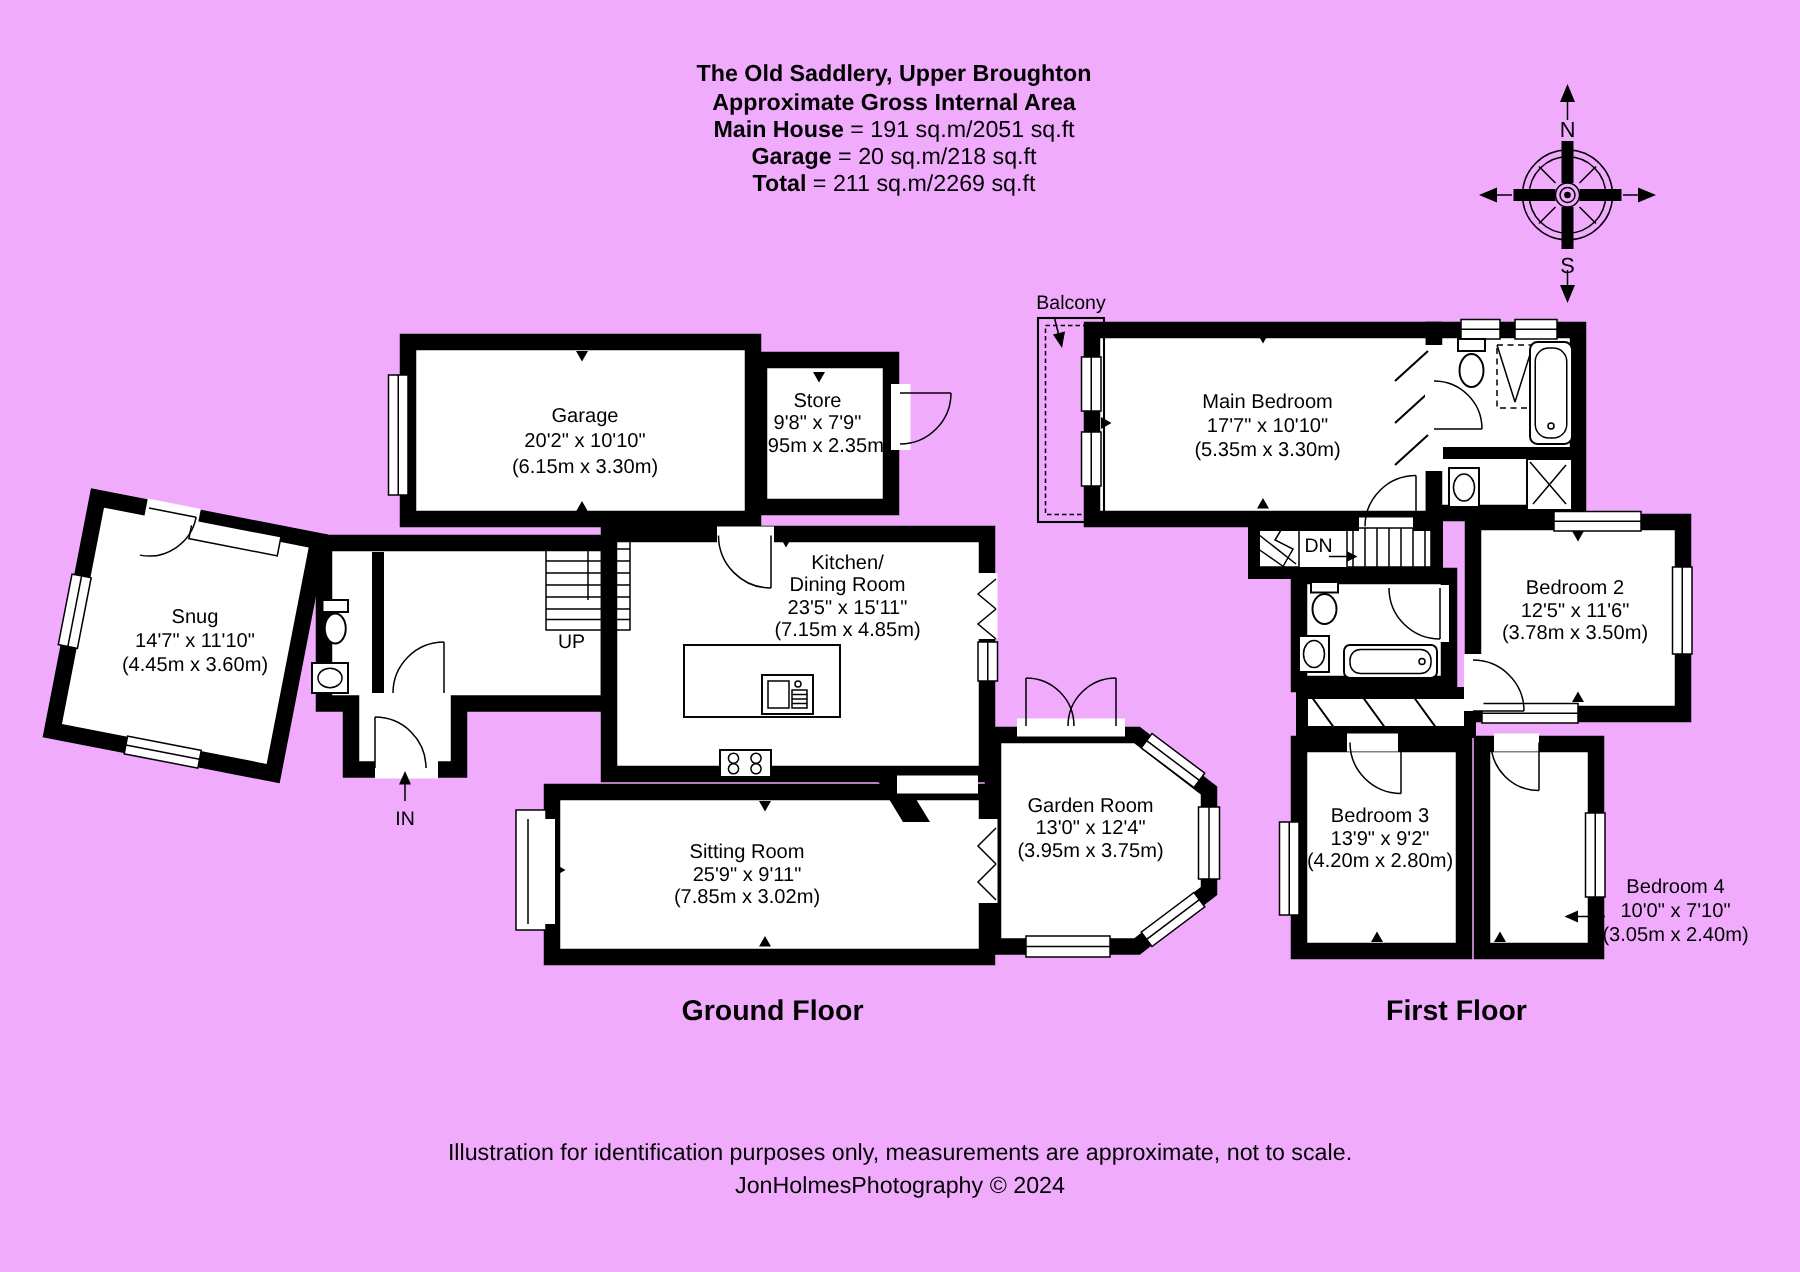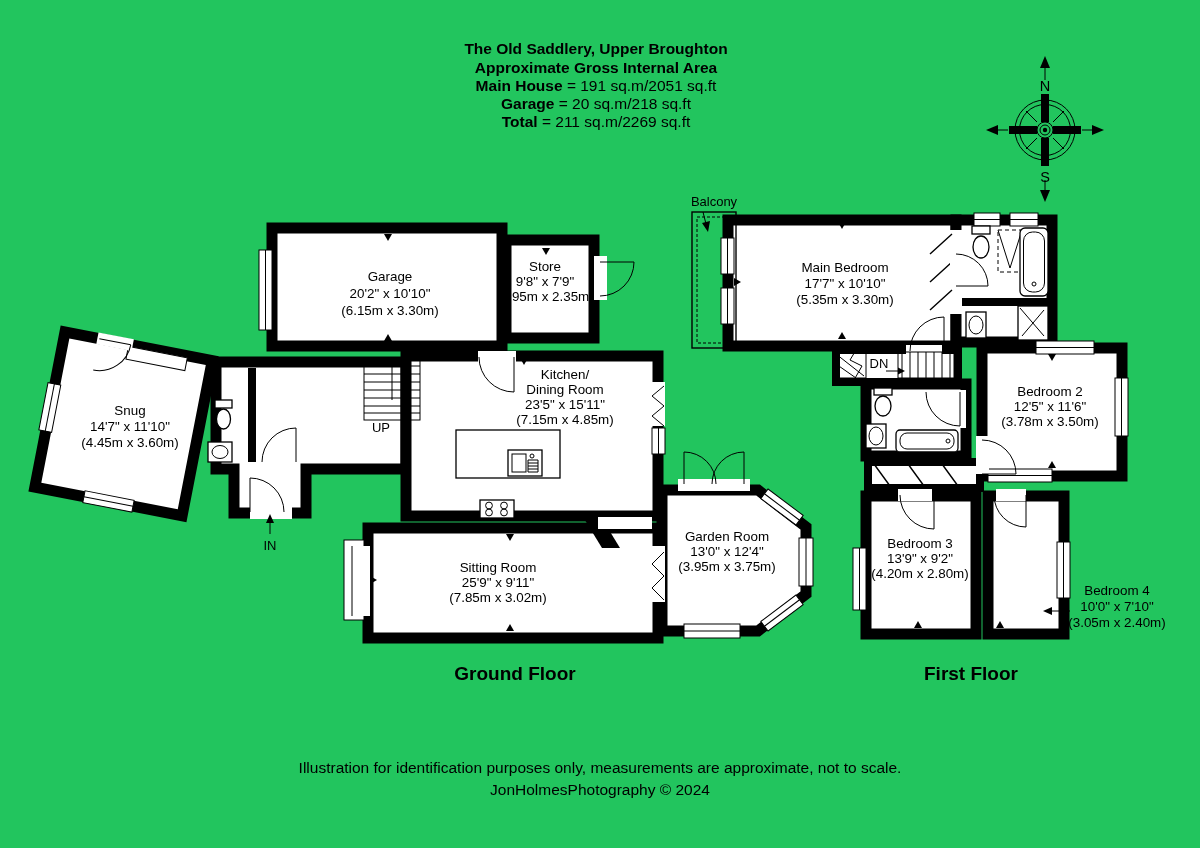--- a/index.html
+++ b/index.html
@@ -1,16 +1,16 @@
 <!DOCTYPE html>
 <html><head>
 <meta charset="utf-8">
 <style>
   html,body { margin:0; padding:0; background:#fff; }
-  .canvas { position:relative; width:1200px; height:848px; background:#22c55e;
+  .canvas { position:relative; width:1200px; height:848px; background:#f0abfc;
             font-family:"Liberation Sans", sans-serif; overflow:hidden; }
   svg text { fill:#000; font-family:"Liberation Sans", sans-serif; }
   .hdr-b   { font-size:15.5px; font-weight:bold; }
   .hdr-v   { font-size:15.5px; font-weight:normal; }
   .room-name { font-size:13.4px; }
   .room-dim  { font-size:13.4px; }
   .floor-label { font-size:19px; font-weight:bold; }
   .small-label { font-size:13px; }
   .footer-text { font-size:15.5px; }
   .compass-letter { font-size:14.5px; }

